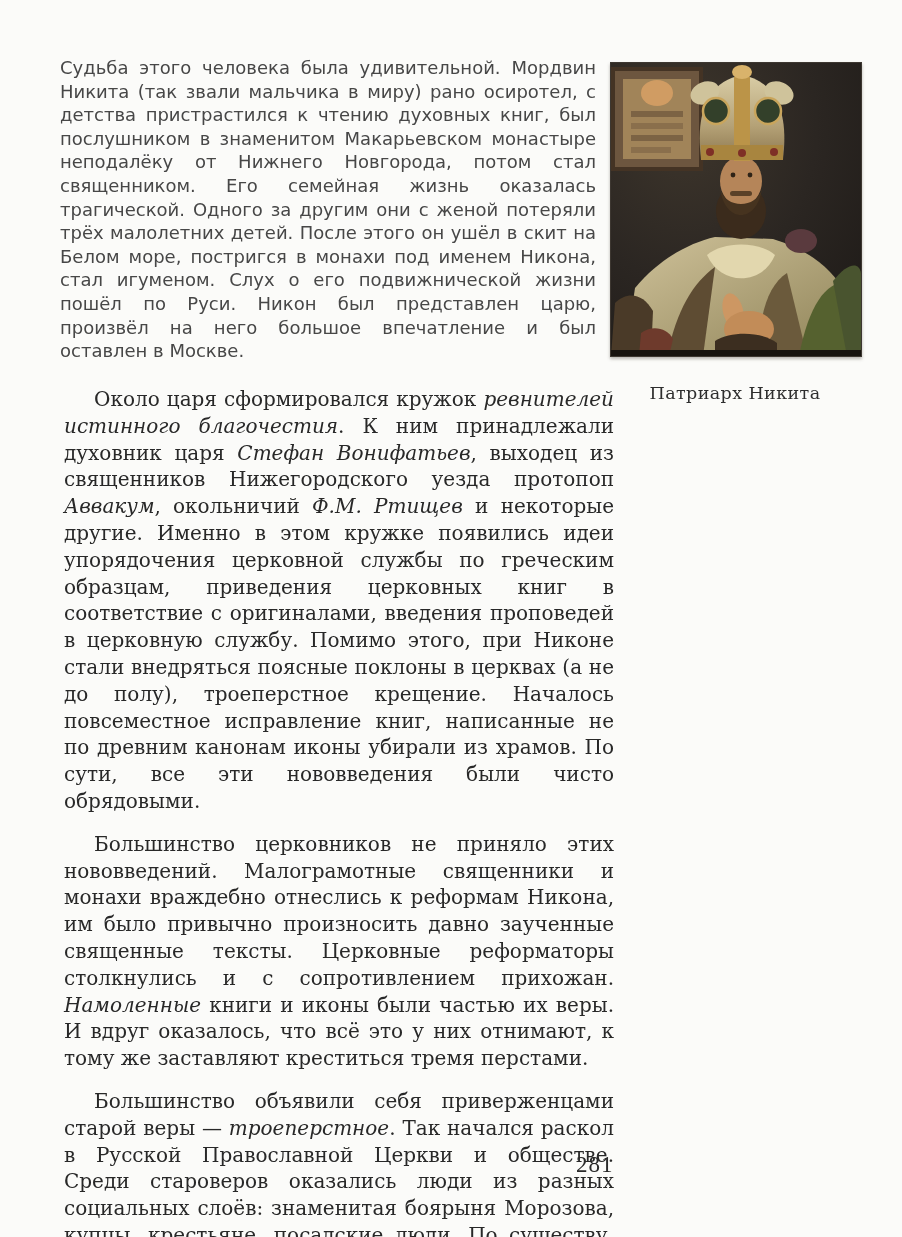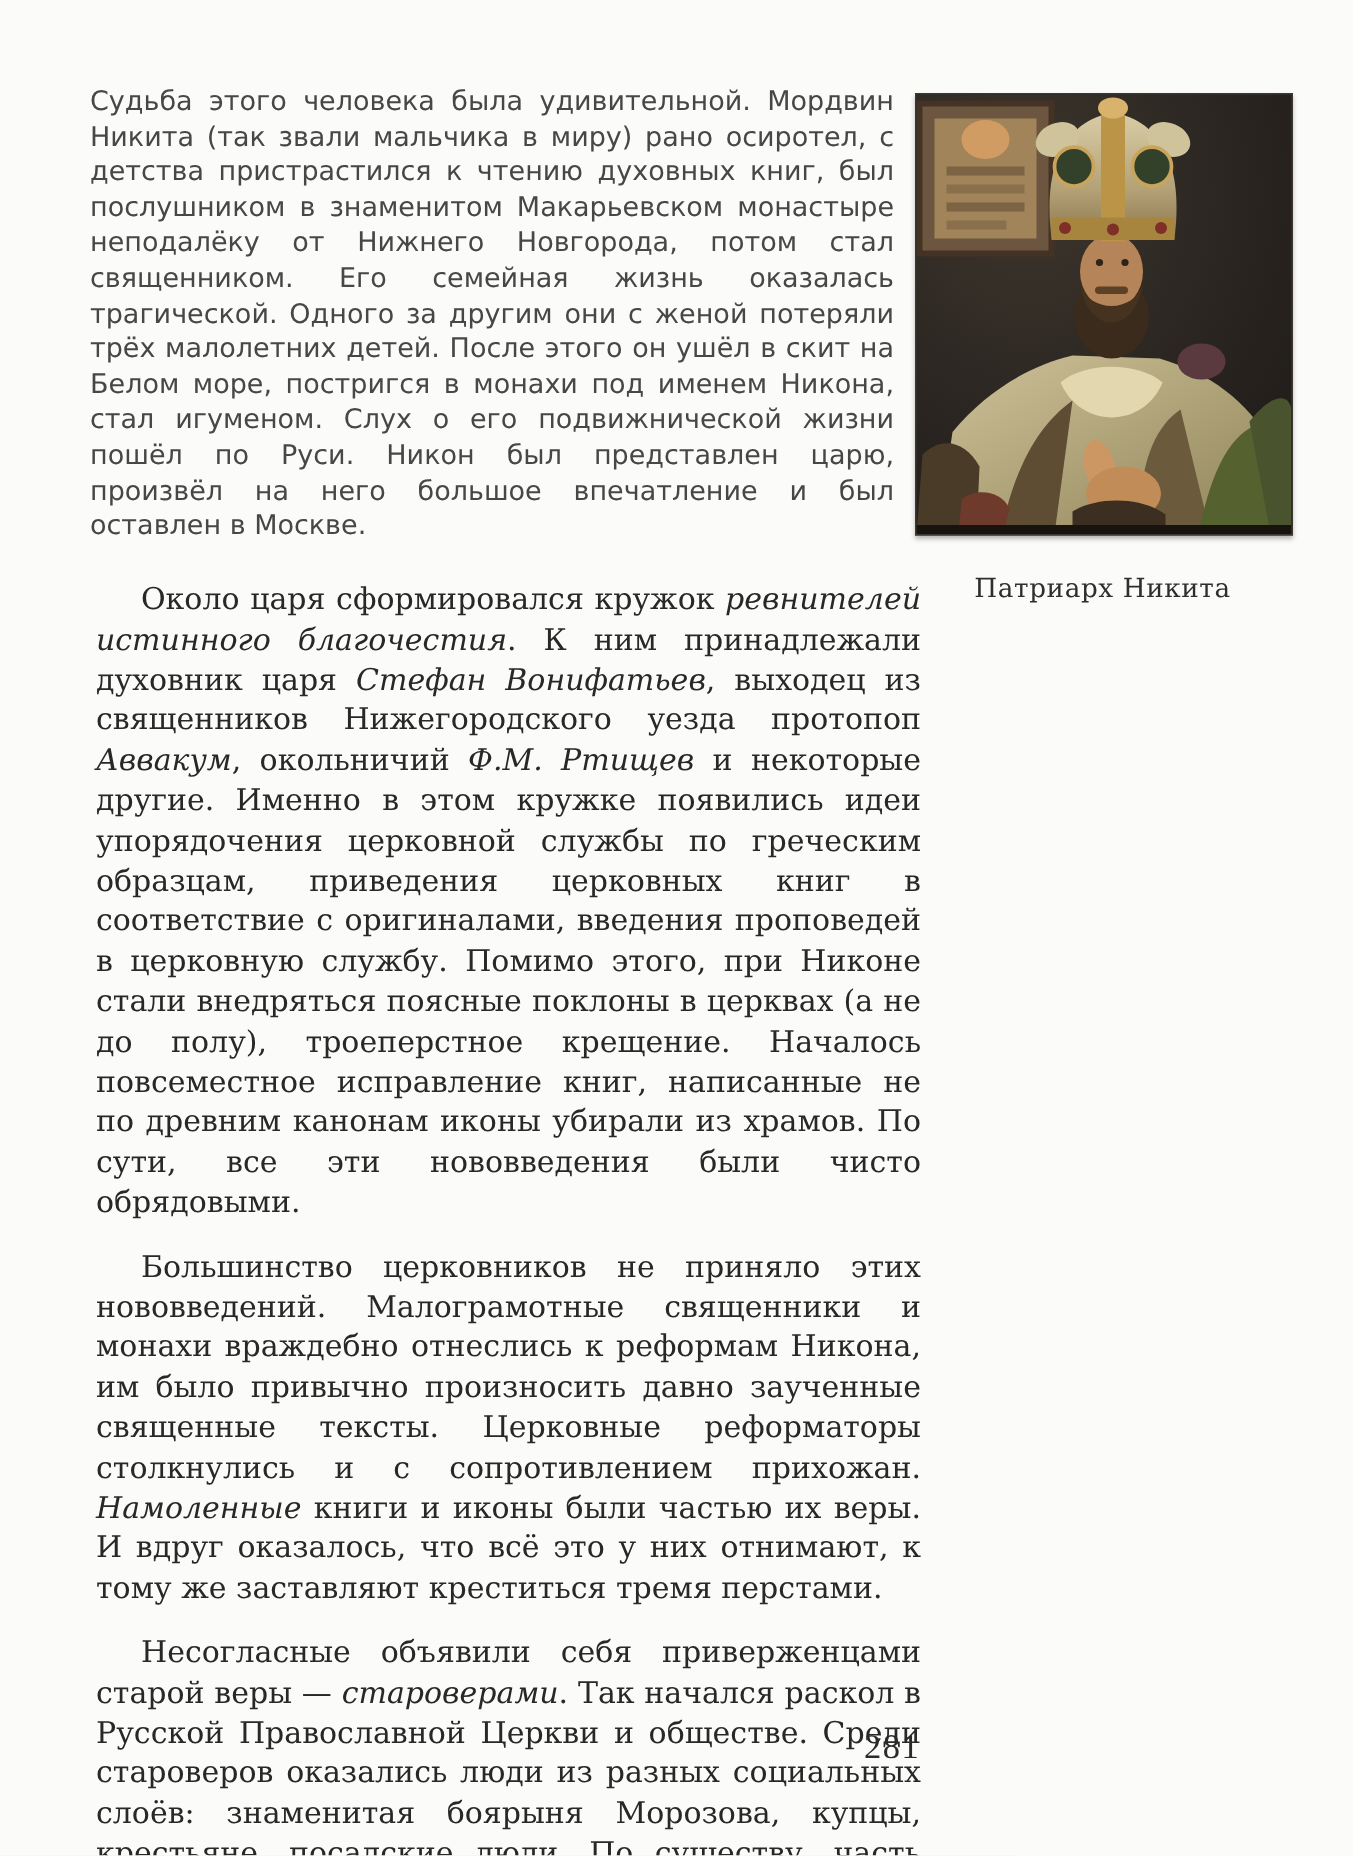--- a/index.html
+++ b/index.html
@@ -166,18 +166,18 @@
 
         <rect y="287" width="250" height="6" fill="#17130f"></rect>
       </svg>
     </div>
     <figcaption>Патриарх Никита</figcaption>
   </figure>
 
   <div class="body-text">
     <p><span>Около царя сформировался кружок </span><i>ревнителей истинного благочестия</i><span>. К ним принадлежали духовник царя </span><i>Стефан Вонифатьев</i><span>, выходец из священников Нижегородского уезда протопоп </span><i>Аввакум</i><span>, окольничий </span><i>Ф.М. Ртищев</i><span> и некоторые другие. Именно в этом кружке появились идеи упорядочения церковной службы по греческим образцам, приведения церковных книг в соответствие с оригиналами, введения проповедей в церковную службу. Помимо этого, при Никоне стали внедряться поясные поклоны в церквах (а не до полу), троеперстное крещение. Началось повсеместное исправление книг, написанные не по древним канонам иконы убирали из храмов. По сути, все эти нововведения были чисто обрядовыми.</span></p>
     <p><span>Большинство церковников не приняло этих нововведений. Малограмотные священники и монахи враждебно отнеслись к реформам Никона, им было привычно произносить давно заученные священные тексты. Церковные реформаторы столкнулись и с сопротивлением прихожан. </span><i>Намоленные</i><span> книги и иконы были частью их веры. И вдруг оказалось, что всё это у них отнимают, к тому же заставляют креститься тремя перстами.</span></p>
-    <p><span>Несогласные объявили себя приверженцами старой веры — </span><i>староверами</i><span>. Так начался раскол в Русской Православной Церкви и обществе. Среди староверов оказались люди из разных социальных слоёв: знаменитая боярыня Морозова, купцы, крестьяне, посадские люди. По существу, часть народа выступила против новых подходов к жизни, за старину.</span></p>
+    <p><span>Большинство объявили себя приверженцами старой веры — </span><i>троеперстное</i><span>. Так начался раскол в Русской Православной Церкви и обществе. Среди староверов оказались люди из разных социальных слоёв: знаменитая боярыня Морозова, купцы, крестьяне, посадские люди. По существу, часть народа выступила против новых подходов к жизни, за старину.</span></p>
   </div>
 
   <div class="page-number">281</div>
 
 </div>
 
 </body></html>

